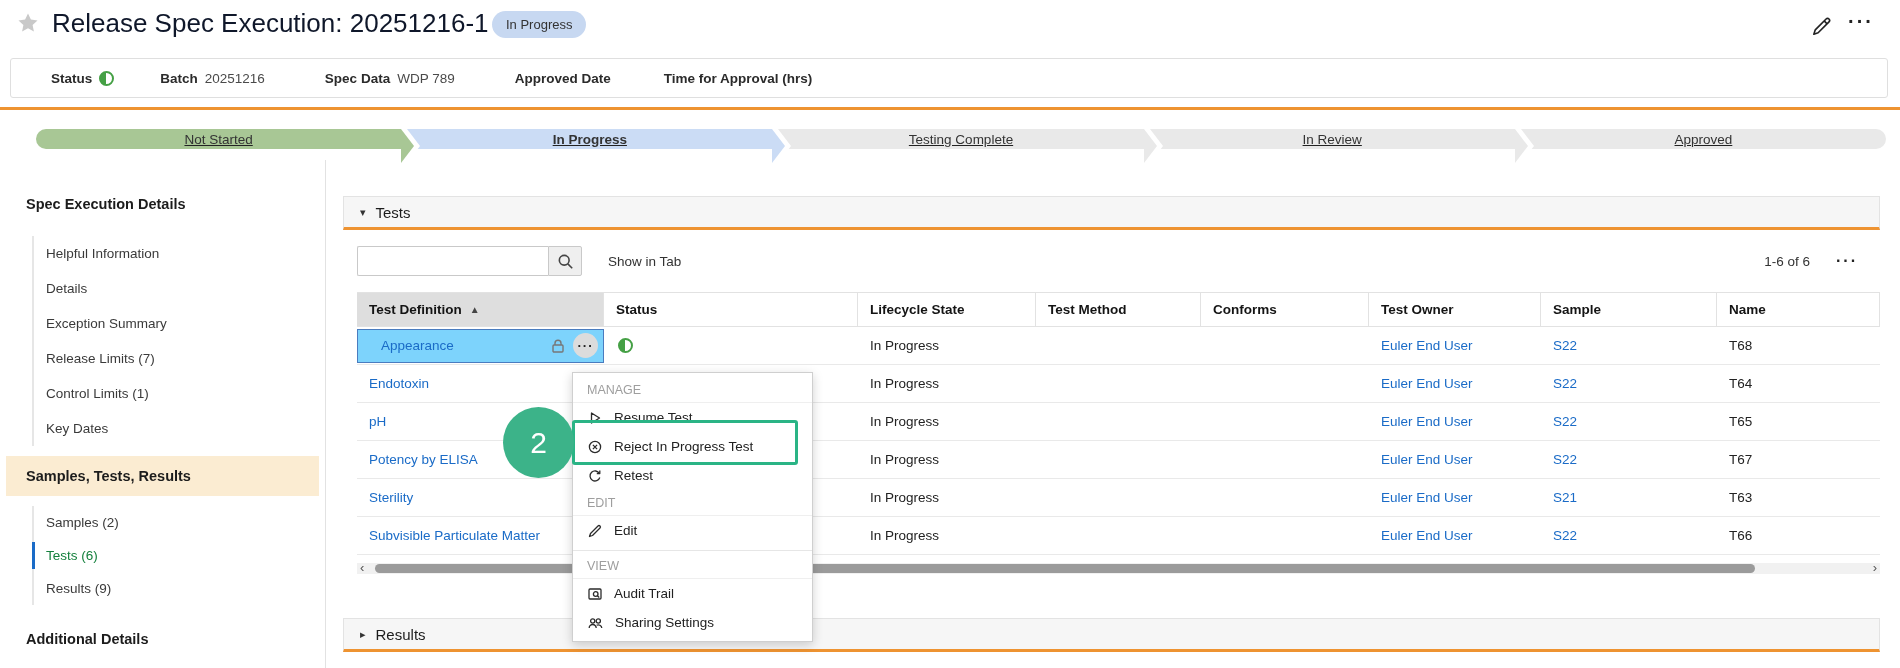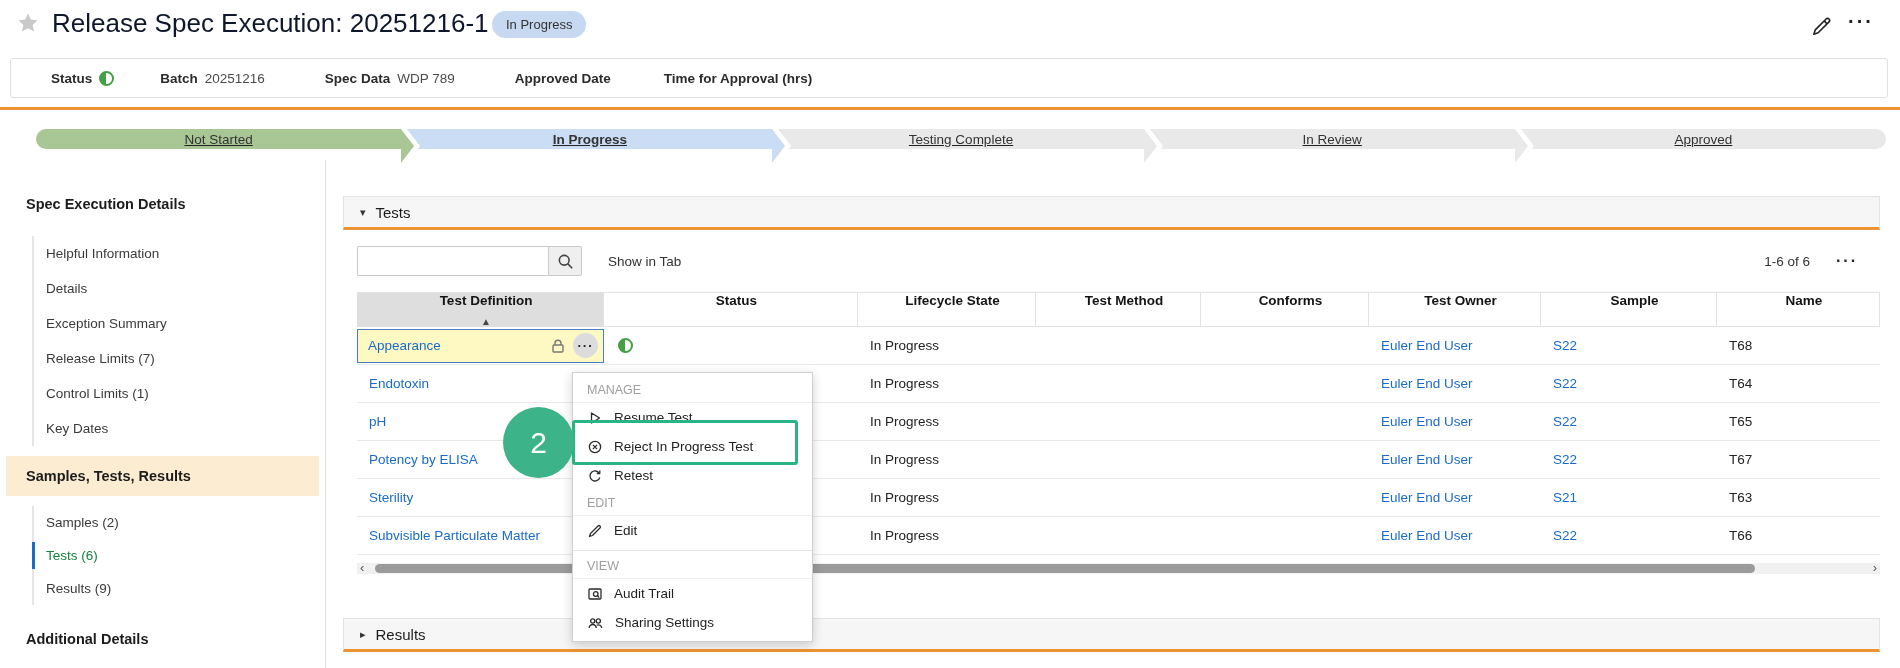--- a/index.html
+++ b/index.html
@@ -66,28 +66,28 @@
                 display:flex; align-items:center; justify-content:center; cursor:pointer; color:#444; }
   .show-tab { margin-left:26px; font-size:13.5px; color:#333; cursor:pointer; }
   .toolbar-right { margin-left:auto; display:flex; align-items:center; gap:26px; }
   .pagination { font-size:13.5px; color:#333; }
   .more-sm { font-weight:bold; letter-spacing:2px; font-size:16px; cursor:pointer; }
 
   .table { margin-left:14px; width:1523px; border-top:1px solid #E2E2E2; }
   .thead, .row { display:grid; grid-template-columns:247px 254px 178px 165px 168px 172px 176px 163px; }
   .thead { height:34px; border-bottom:1px solid #E2E2E2; }
   .th { display:flex; align-items:center; padding-left:12px; font-weight:bold; font-size:13.5px; color:#141414;
-        border-right:1px solid #E2E2E2; white-space:nowrap;flex-direction:column; }
+        border-right:1px solid #E2E2E2; white-space:nowrap; }
   .th.sorted { background:#DEDEDE; gap:8px; }
   .sort-ic { font-size:10px; color:#444; }
   .row { height:38px; border-bottom:1px solid #E9E9E9; align-items:center; font-size:13.5px; }
   .td { padding-left:12px; white-space:nowrap; }
   .link { color:#1A6BC7; cursor:pointer; text-decoration:none; }
-  .sel-cell { height:34px; display:flex; align-items:center; border:1.5px solid #4A7CBF; background:#fef9c3;
-              padding:0 5px 0 10px; }
+  .sel-cell { height:34px; display:flex; align-items:center; border:1.5px solid #4A7CBF; background:#7dd3fc;
+              padding:0 5px 0 23px; }
   .lock { margin-left:auto; color:#777; }
   .row-more { width:25px; height:25px; border-radius:50%; background:#DCDCDC; display:flex; align-items:center;
               justify-content:center; margin-left:7px; font-weight:bold; font-size:13px; letter-spacing:1px;
               color:#222; cursor:pointer; flex:none; }
   .status-td { display:flex; align-items:center; padding-left:14px; }
 
   .hscroll { margin:8px 0 0 14px; width:1523px; height:11px; background:#F1F1F1; position:relative; }
   .hthumb { position:absolute; left:18px; top:1px; width:1380px; height:9px; background:#9B9B9B; border-radius:5px; }
   .harrow { position:absolute; top:-3px; font-size:13px; color:#555; }
   .harrow.l { left:3px; } .harrow.r { right:3px; }

